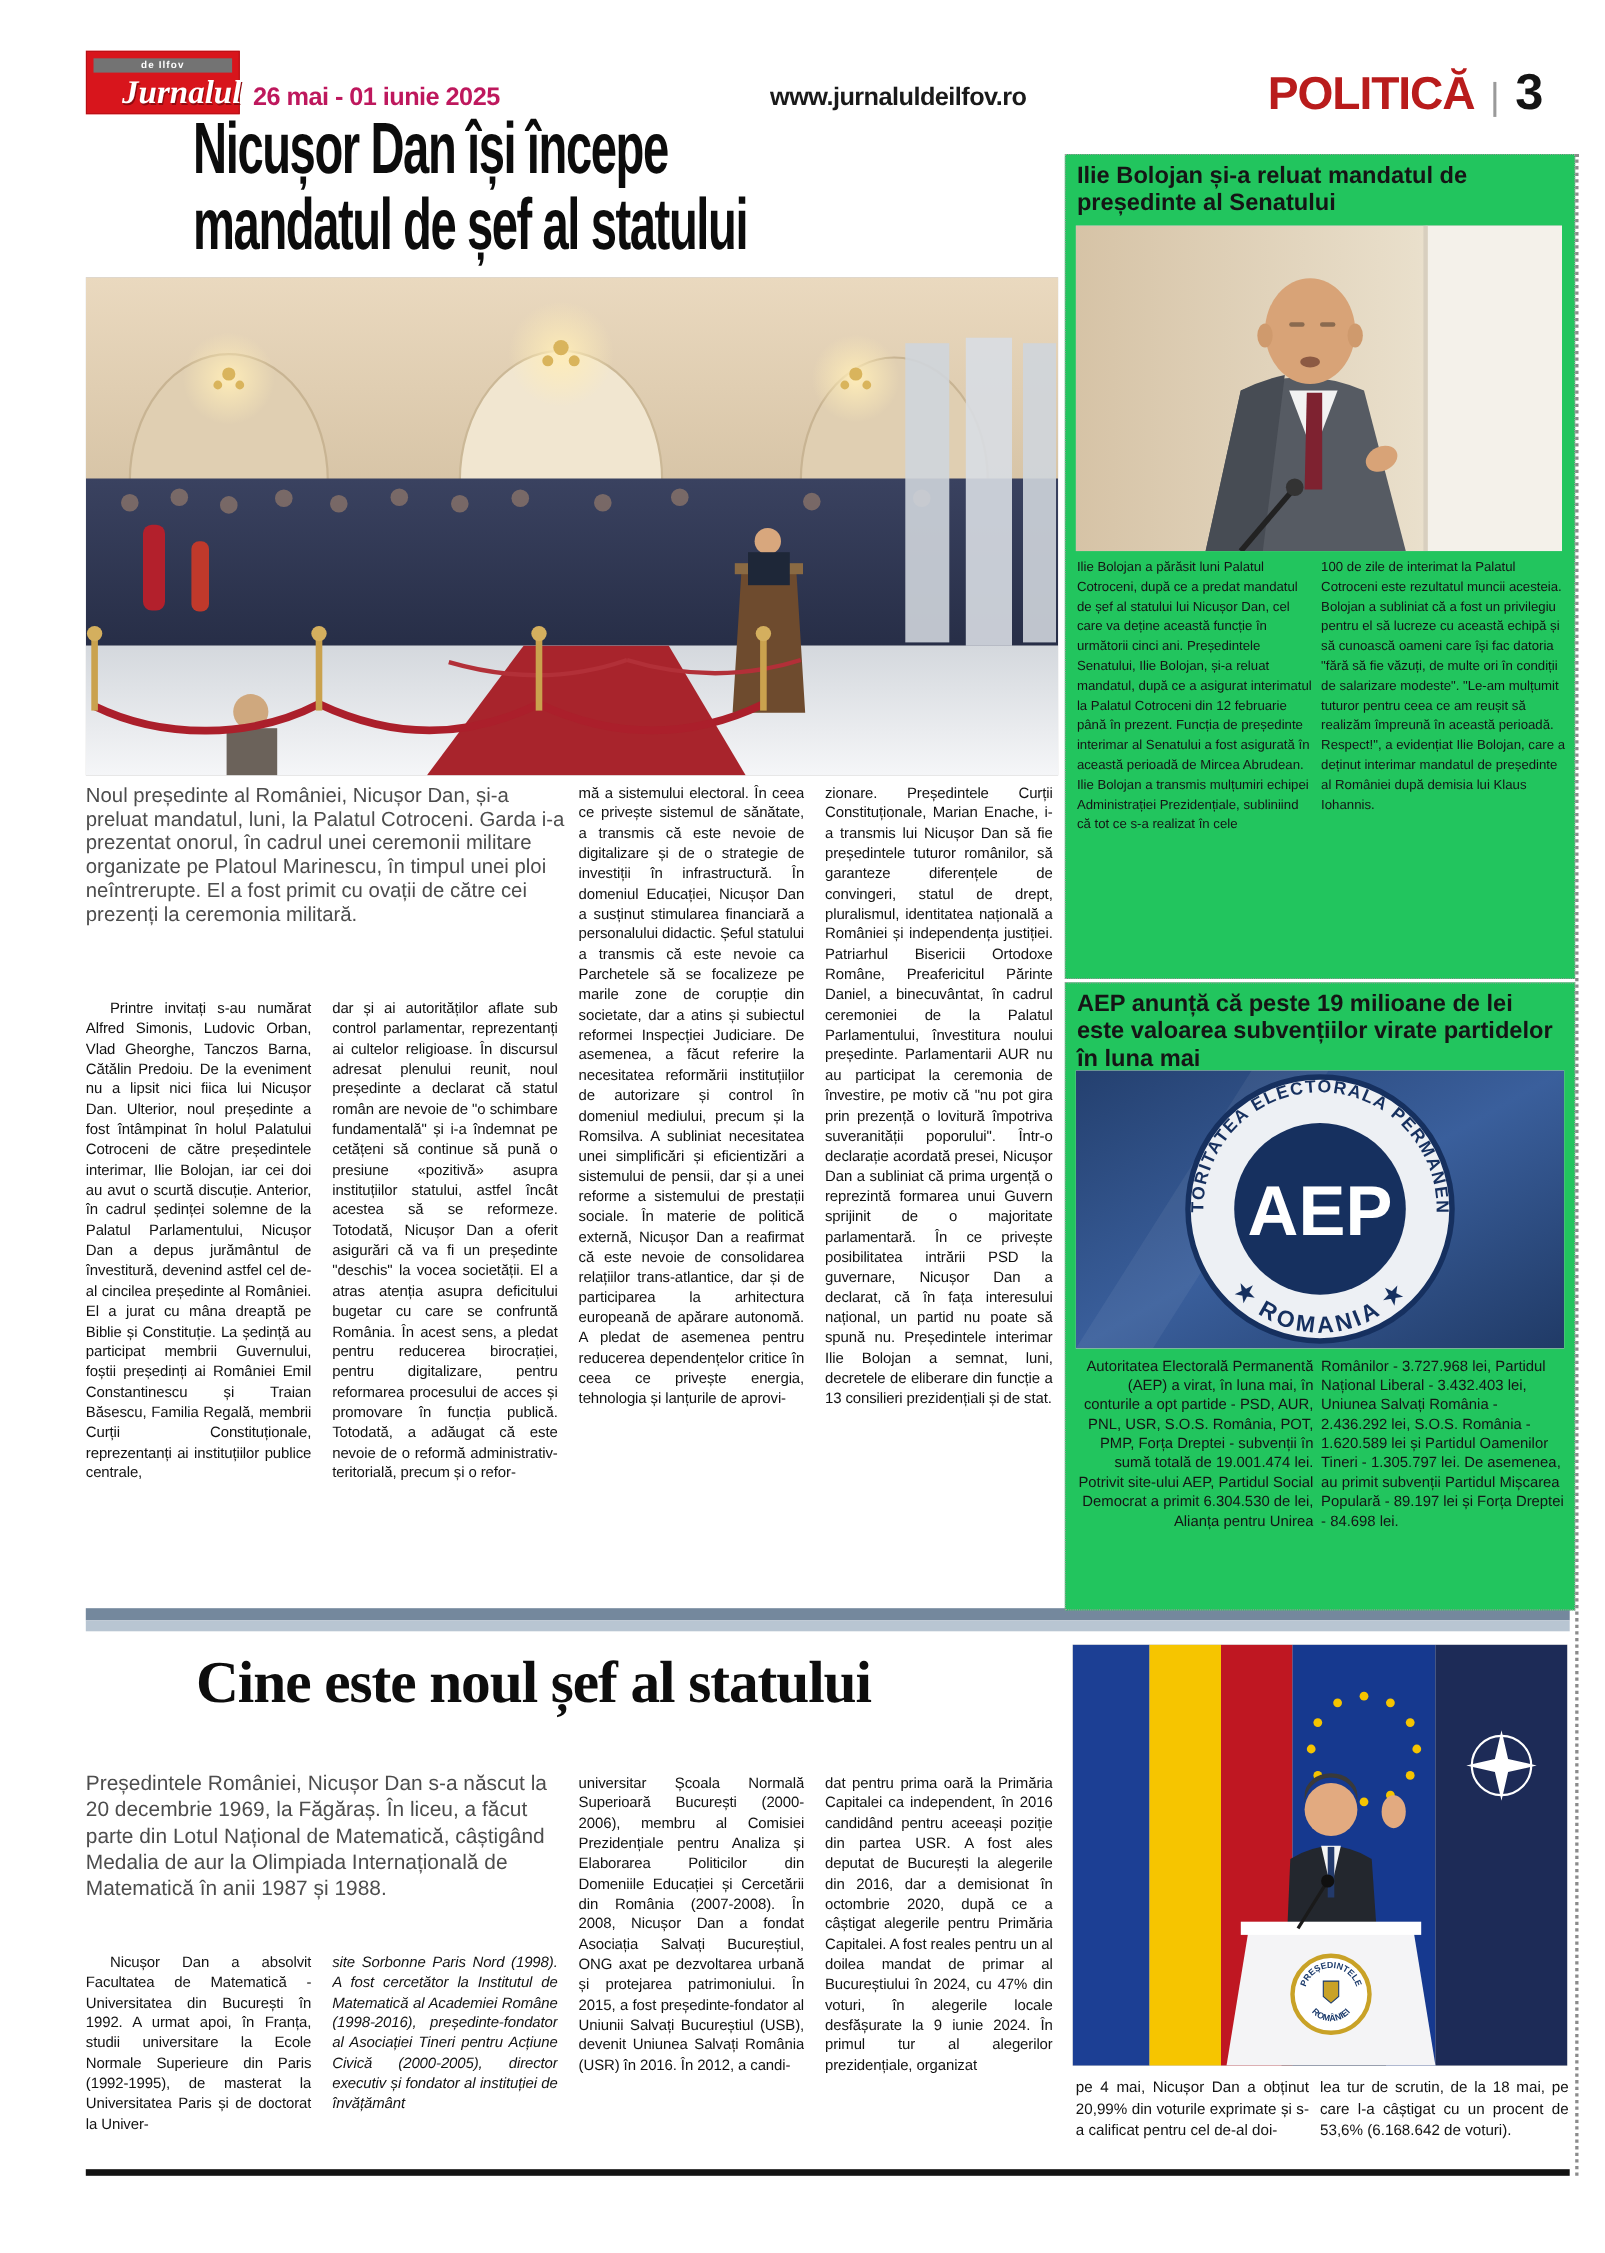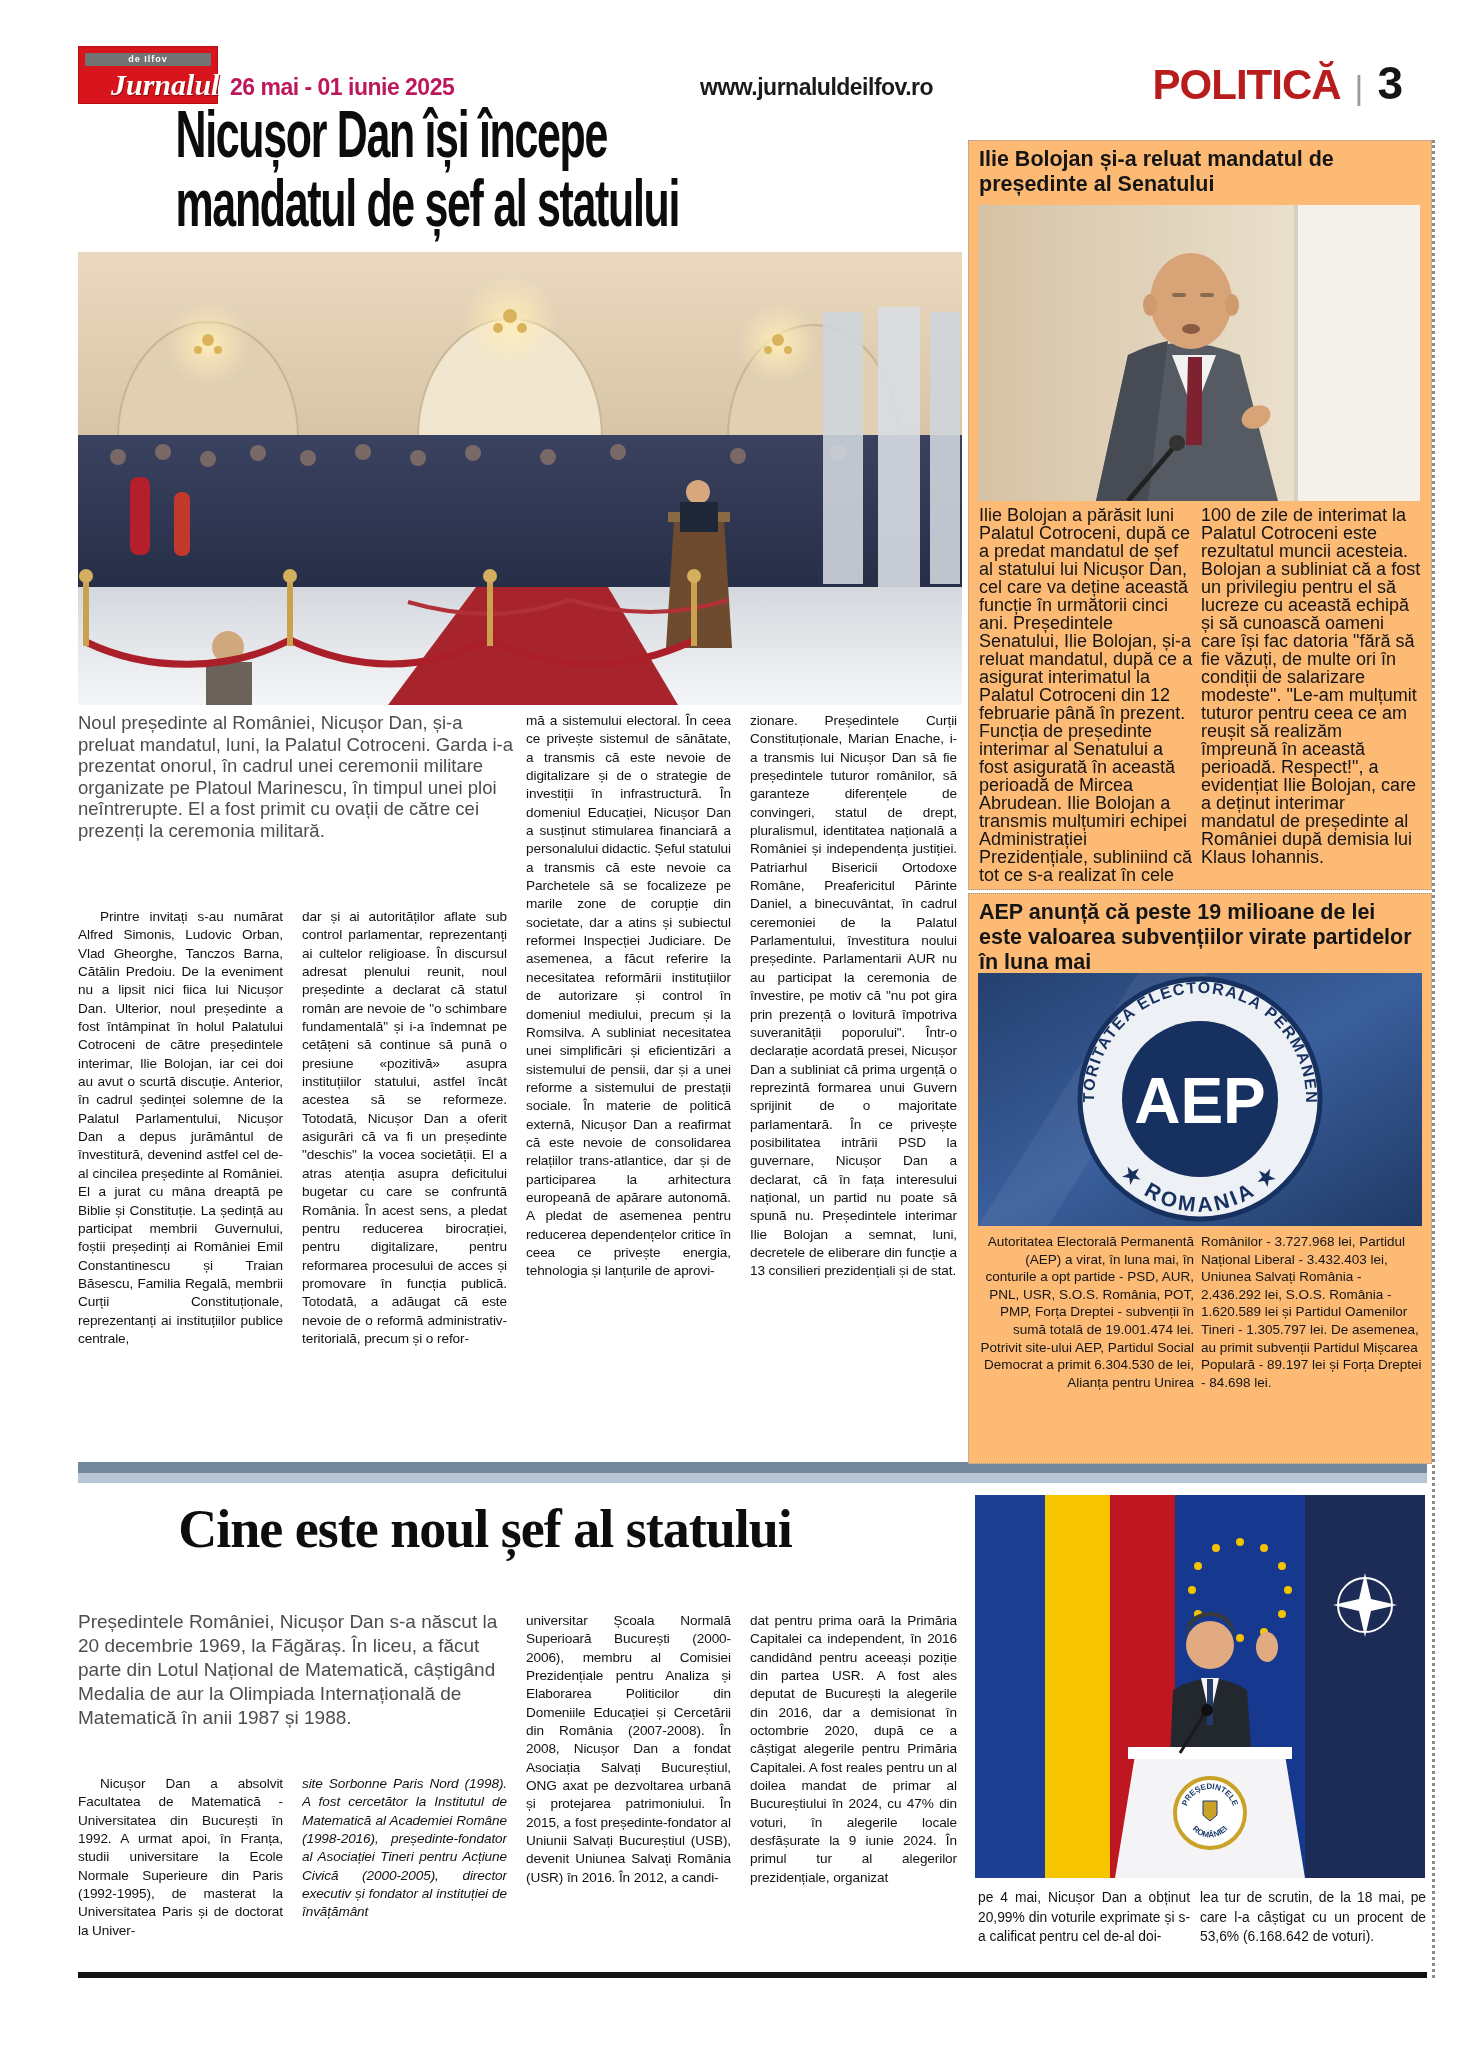--- a/index.html
+++ b/index.html
@@ -44,28 +44,28 @@
   
   .divider{left:78px;top:1462px;width:1349px;height:21px;}
   .divider .d1{height:11px;background:#74889d;}
   .divider .d2{height:10px;background:#b8c5d2;}
   .black-rule{left:78px;top:1972px;width:1349px;height:6px;background:#121212;}
   .right-rule{left:1432px;top:140px;width:0;height:1838px;border-left:3px dotted #8b8b8b;}
   
   .bottom-headline{left:60px;top:1498px;width:850px;text-align:center;font-family:"Liberation Serif",serif;
                    font-weight:bold;font-size:54px;letter-spacing:-1px;color:#0d0d0d;}
   
-  .side-box{background:#fdba74;border:1px dotted #9c9c9c;}
+  .side-box{background:#22c55e;border:1px dotted #9c9c9c;}
   .box-bolojan{left:968px;top:140px;width:462px;height:748px;}
   .box-aep{left:968px;top:893px;width:462px;height:569px;}
   .side-headline{position:absolute;left:10px;top:6px;right:8px;font-size:21.5px;line-height:25px;
                  font-weight:bold;color:#151515;}
   .photo-bolojan{position:absolute;left:9px;top:64px;width:442px;height:296px;}
   .aep-logo{position:absolute;left:9px;top:79px;width:444px;height:253px;}
-  .side-col{position:absolute;font-size:18px;line-height:18px;text-align:left;color:#141414;overflow:hidden;}
+  .side-col{position:absolute;font-size:12px;line-height:18px;text-align:left;color:#141414;overflow:hidden;}
   .bolA{left:10px;top:365px;width:215px;height:378px;}
   .bolB{left:232px;top:365px;width:222px;height:378px;}
   .aepA{left:10px;top:339px;width:215px;height:229px;line-height:17.6px;font-size:13.5px;text-align:right;}
   .aepB{left:232px;top:339px;width:224px;height:229px;line-height:17.6px;font-size:13.5px;}
   .photo-bottom{left:975px;top:1495px;width:450px;height:383px;}
   .capA{left:978px;top:1888px;width:212px;height:82px;font-size:13.8px;line-height:19.5px;text-align:justify;}
   .capB{left:1200px;top:1888px;width:226px;height:82px;font-size:13.8px;line-height:19.5px;text-align:justify;}
 </style>
 </head>
 <body>

